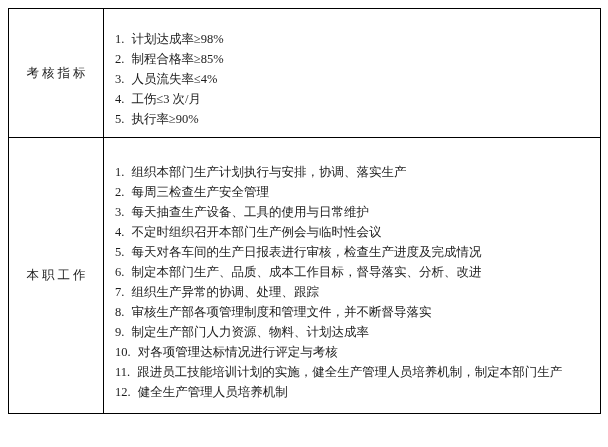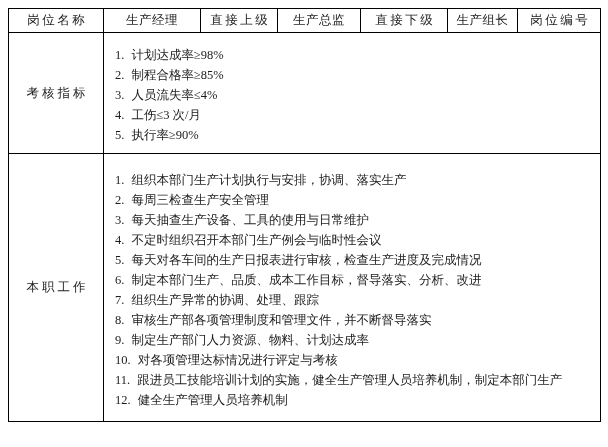--- a/index.html
+++ b/index.html
@@ -44,21 +44,21 @@
     font-weight: bold;
     font-size: 13px;
     letter-spacing: 0.3px;
   }
   td.section-label {
     letter-spacing: 3px;
     padding-left: 3px;
   }
   td.section-content {
     text-align: left;
-    padding: 4px 4px 0 11px;
+    padding: 12px 4px 0 11px;
   }
   .list { }
   .item {
     line-height: 20px;
     white-space: nowrap;
   }
   .item .num {
     display: inline-block;
     margin-right: 7px;
   }
@@ -70,29 +70,20 @@
   <colgroup>
     <col style="width:95px">
     <col style="width:97px">
     <col style="width:77px">
     <col style="width:83px">
     <col style="width:87px">
     <col style="width:70px">
     <col style="width:83px">
   </colgroup>
   <tbody>
-    <tr class="row-info-1">
-      <td class="field-label">岗位名称</td>
-      <td class="field-value">生产经理</td>
-      <td class="field-label">直接上级</td>
-      <td class="field-value">生产总监</td>
-      <td class="field-label">直接下级</td>
-      <td class="field-value">生产组长</td>
-      <td class="field-label">岗位编号</td>
-    </tr>
     <tr class="row-kpi">
       <td class="section-label">考核指标</td>
       <td class="section-content" colspan="6">
         <div class="list">
           <div class="item"><span class="num">1.</span><span>计划达成率≥98%</span></div>
           <div class="item"><span class="num">2.</span><span>制程合格率≥85%</span></div>
           <div class="item"><span class="num">3.</span><span>人员流失率≤4%</span></div>
           <div class="item"><span class="num">4.</span><span>工伤≤3 次/月</span></div>
           <div class="item"><span class="num">5.</span><span>执行率≥90%</span></div>
         </div>

